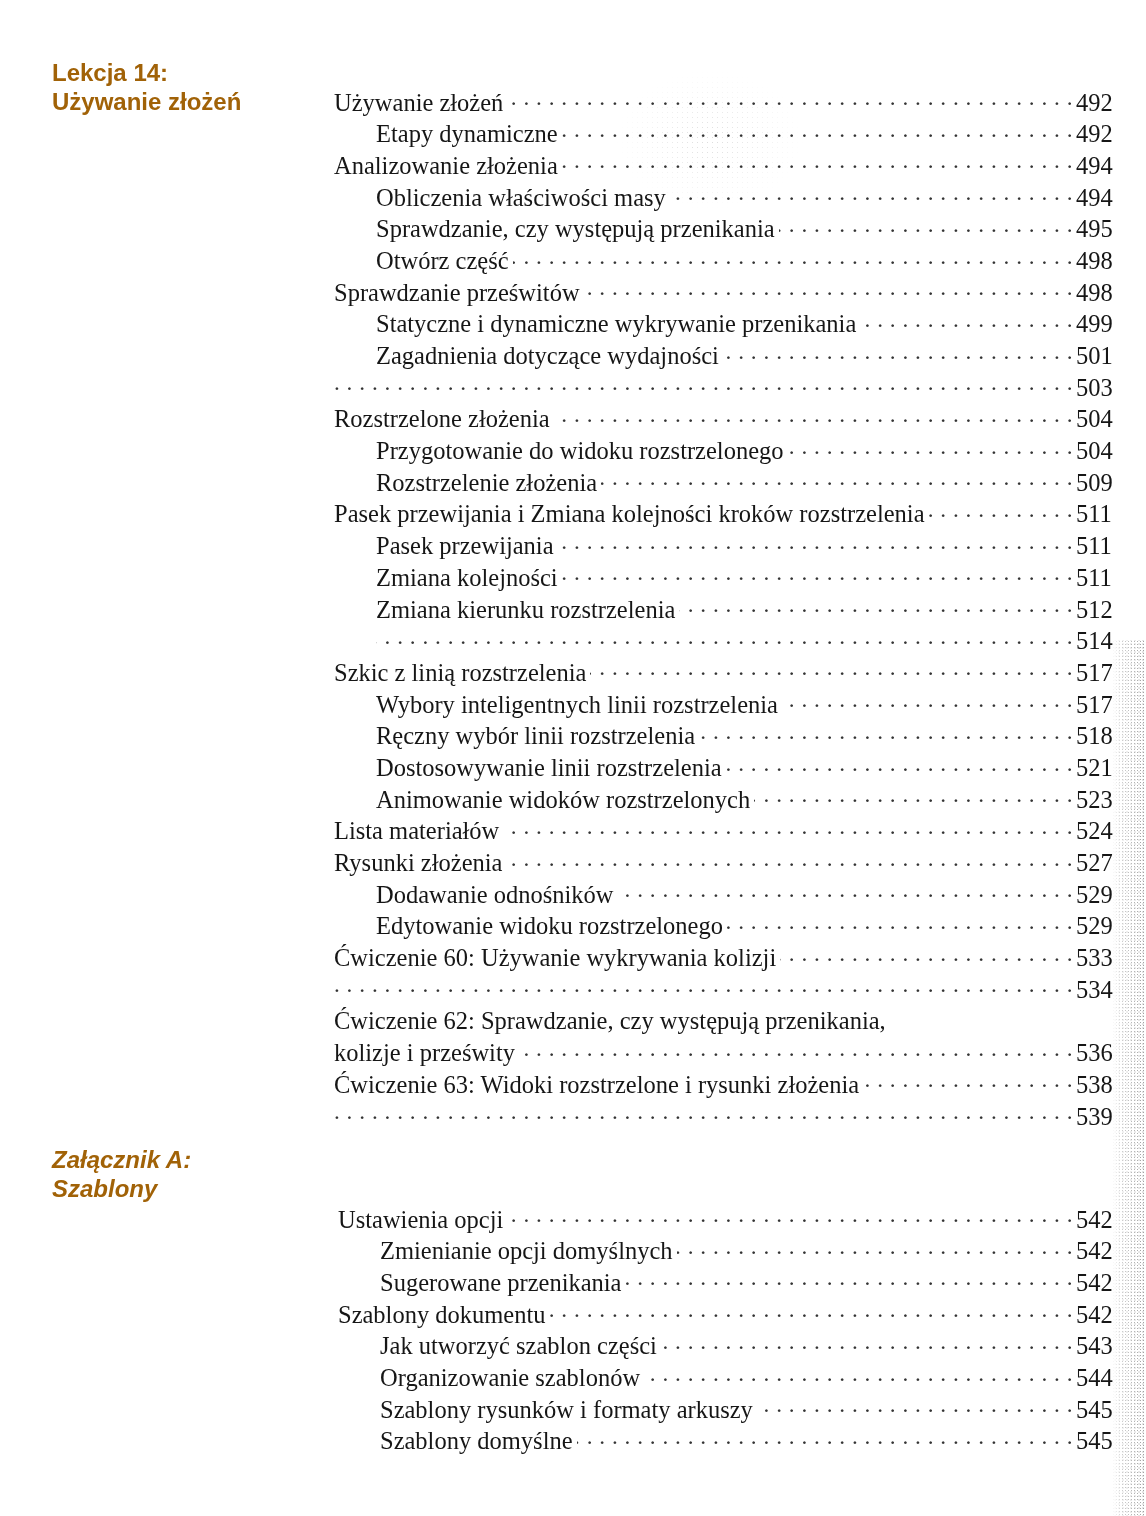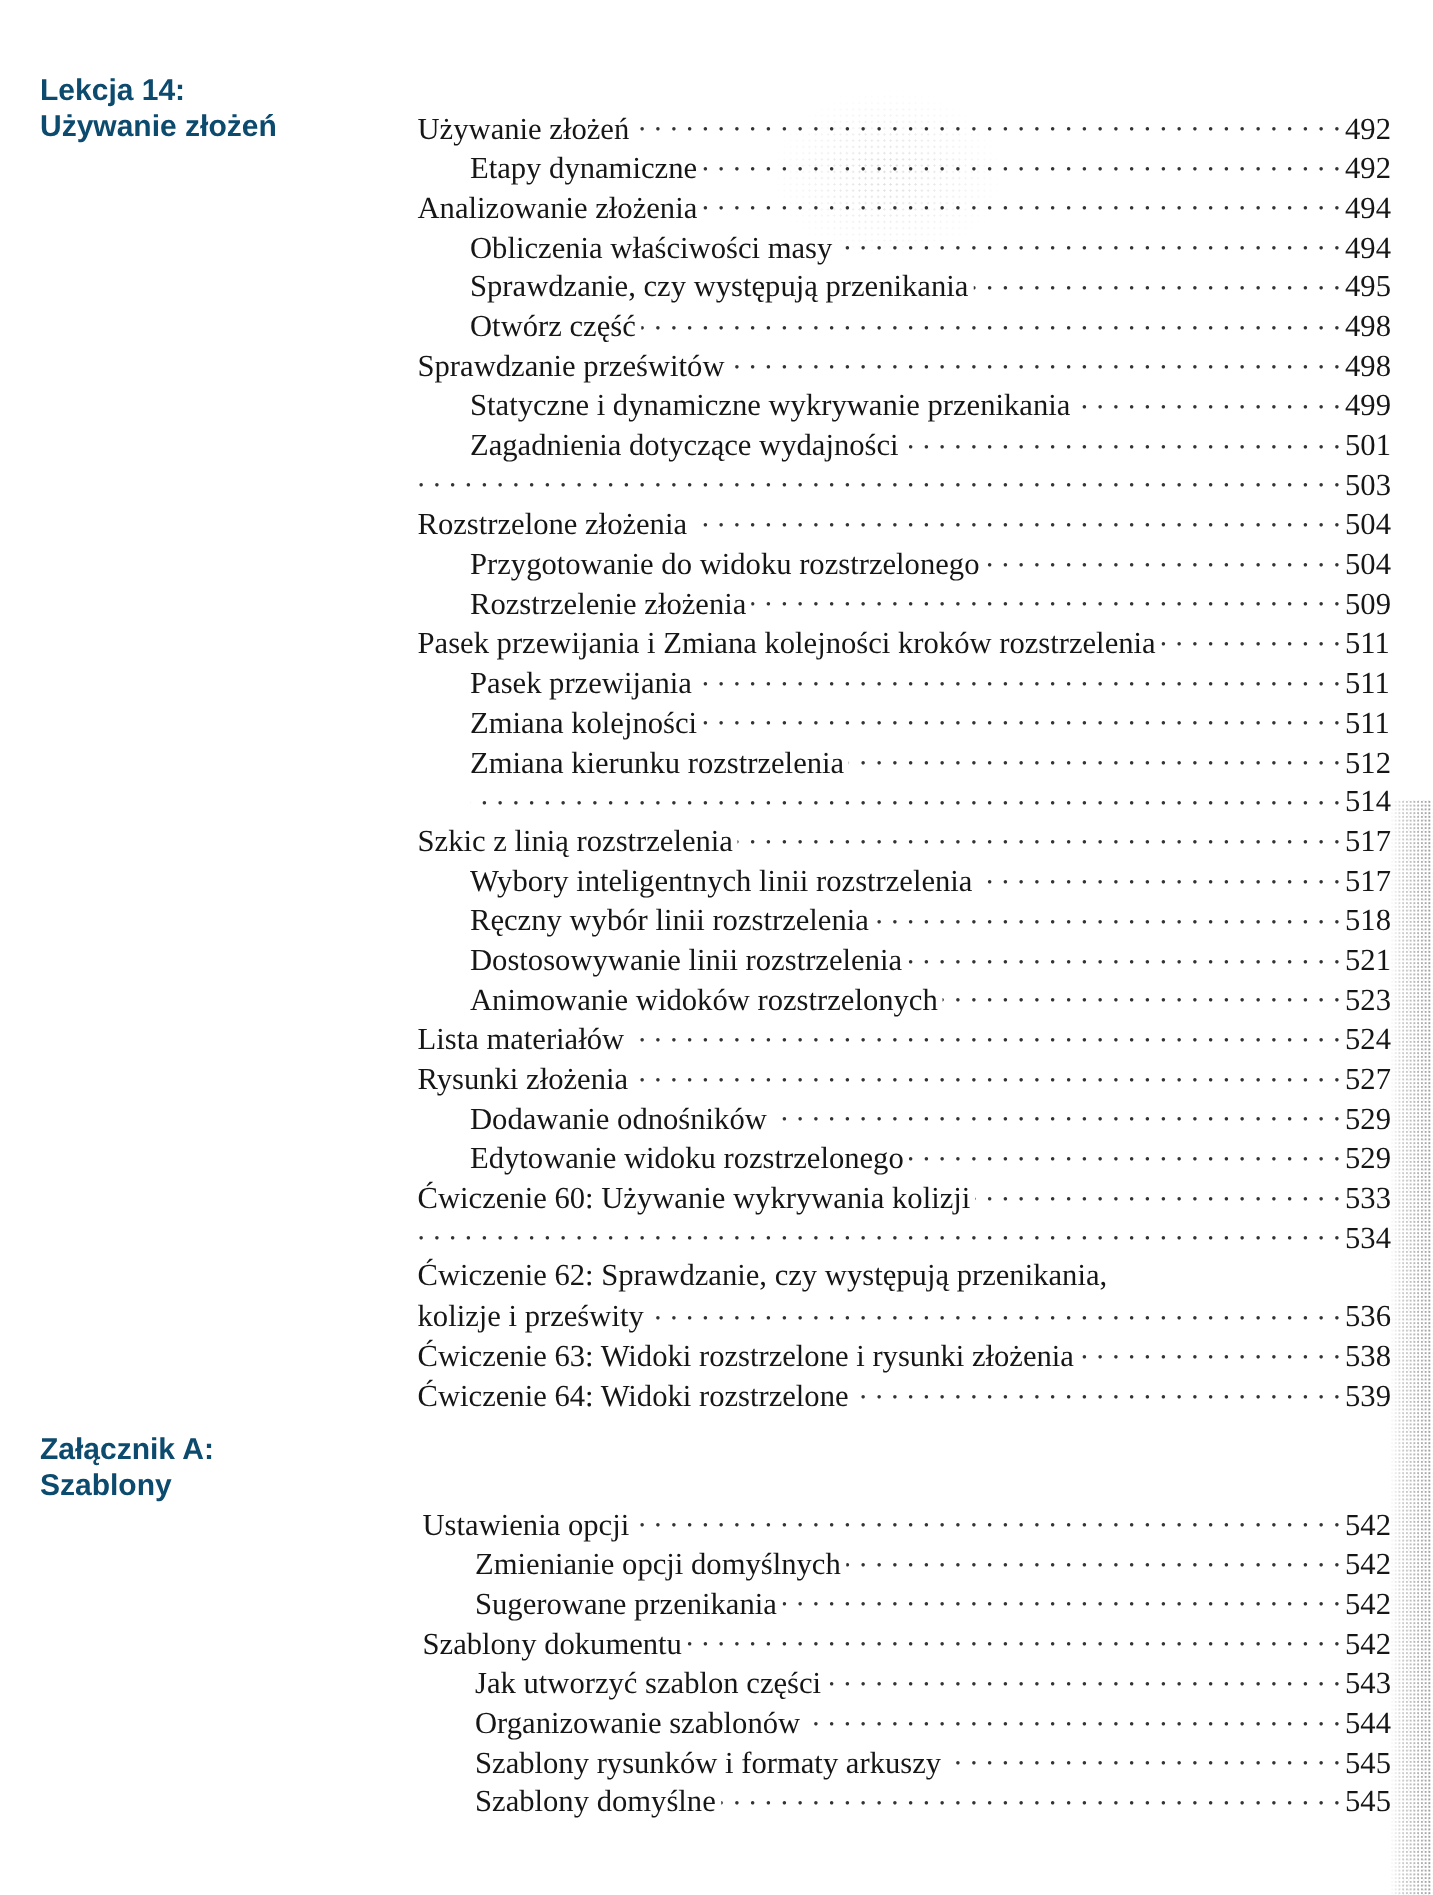--- a/index.html
+++ b/index.html
@@ -45,26 +45,26 @@
     height: 140px;
     background-image: radial-gradient(#bdbdbd 0.7px, transparent 0.9px);
     background-size: 5px 5px;
     opacity: 0.55;
     -webkit-mask-image: radial-gradient(ellipse at center, rgba(0,0,0,1) 0%, rgba(0,0,0,0) 70%);
             mask-image: radial-gradient(ellipse at center, rgba(0,0,0,1) 0%, rgba(0,0,0,0) 70%);
   }
 
   .section-heading {
     position: absolute;
-    left: 32px;
+    left: 52px;
     font-family: "Liberation Sans", "DejaVu Sans", sans-serif;
     font-weight: bold;
     font-size: 24px;
     line-height: 29px;
-    color: #0c4a6e;
+    color: #a16207;
   }
   .section-heading div { white-space: nowrap; }
 
   .toc-list {
     position: absolute;
     left: 334px;
     width: 782px;
     font-family: "Liberation Serif", "DejaVu Serif", serif;
     font-size: 24.5px;
     color: #161616;
@@ -266,27 +266,26 @@
         <span class="toc-title">kolizje i prześwity</span>
         <span class="leader"></span>
         <span class="page-num">536</span>
       </div>
       <div class="toc-row level-1">
         <span class="toc-title">Ćwiczenie 63: Widoki rozstrzelone i rysunki złożenia</span>
         <span class="leader"></span>
         <span class="page-num">538</span>
       </div>
       <div class="toc-row level-1">
-        <span class="toc-title">Ćwiczenie 64: Widoki rozstrzelone</span>
         <span class="leader"></span>
         <span class="page-num">539</span>
       </div>
     </div>
 
-  <div class="section-heading" style="top:1145px;">
+  <div class="section-heading" style="top:1145px;font-style:italic;">
     <div>Załącznik A:</div>
     <div>Szablony</div>
   </div>
   <div class="toc-list" style="top:1203px; left:338px; width:778px;">
       <div class="toc-row level-1">
         <span class="toc-title">Ustawienia opcji</span>
         <span class="leader"></span>
         <span class="page-num">542</span>
       </div>
       <div class="toc-row level-2">

